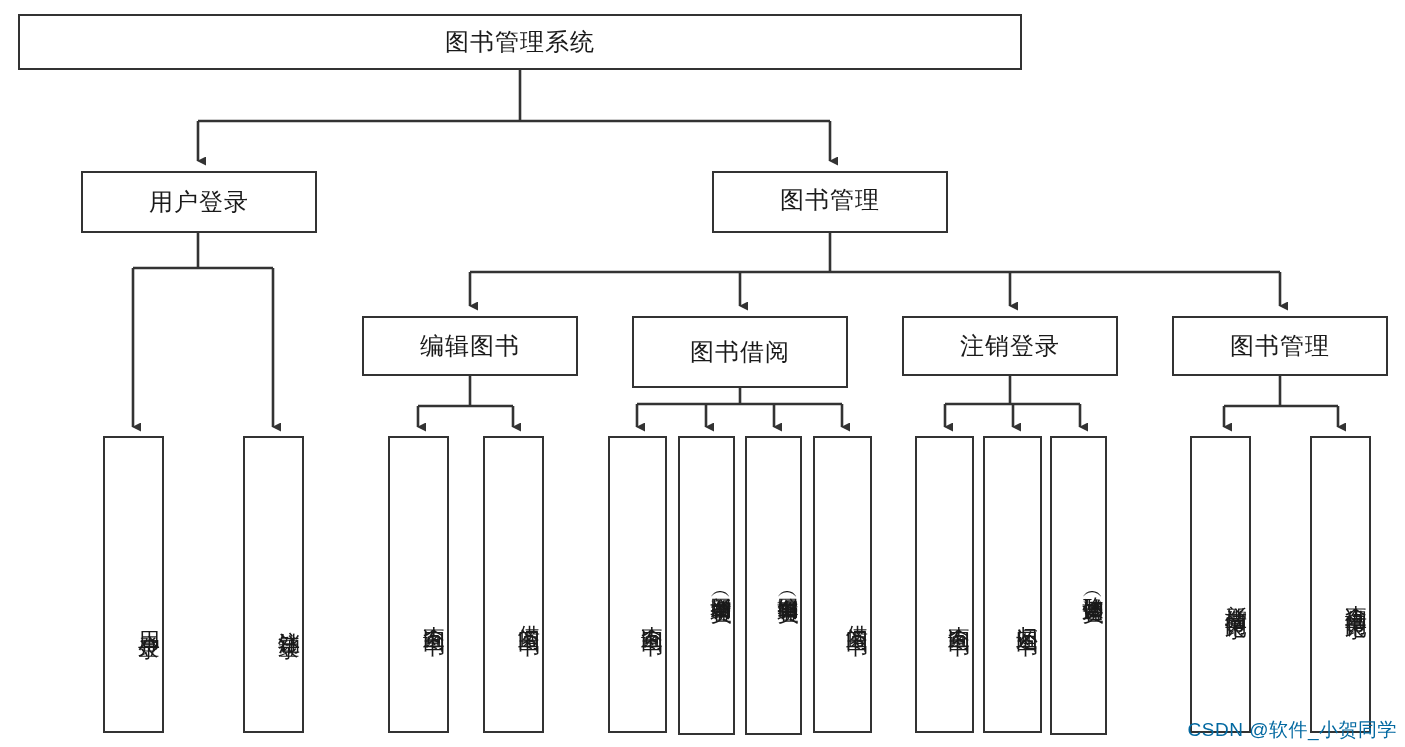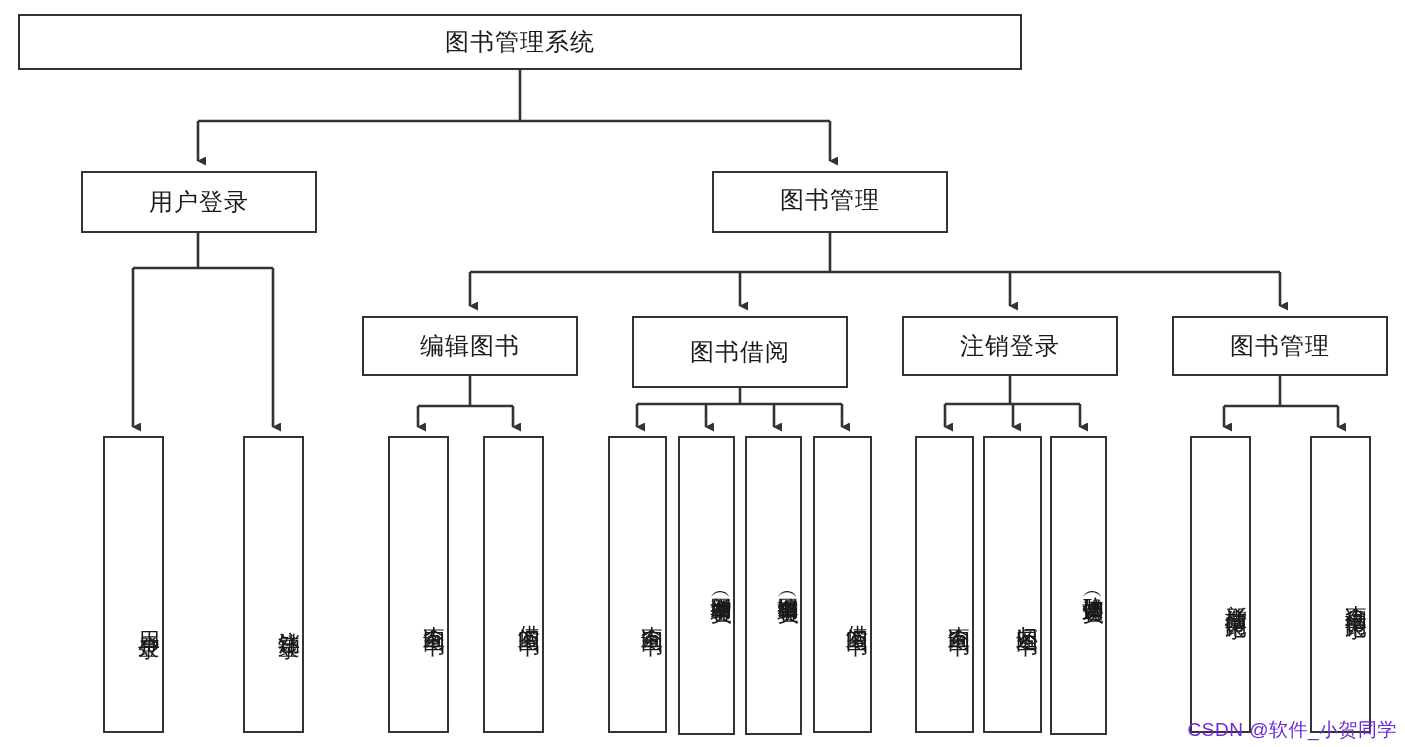--- a/index.html
+++ b/index.html
@@ -58,21 +58,21 @@
   }
   .node-label {
     display: block;
     white-space: nowrap;
   }
   .watermark {
     position: absolute;
     right: 8px;
     bottom: 4px;
     font-size: 19px;
-    color: #6d28d9;
+    color: #0369a1;
     letter-spacing: 0.5px;
     white-space: nowrap;
     pointer-events: none;
   }
 </style>
 </head>
 <body>
 
 <div id="diagram-root">
 

